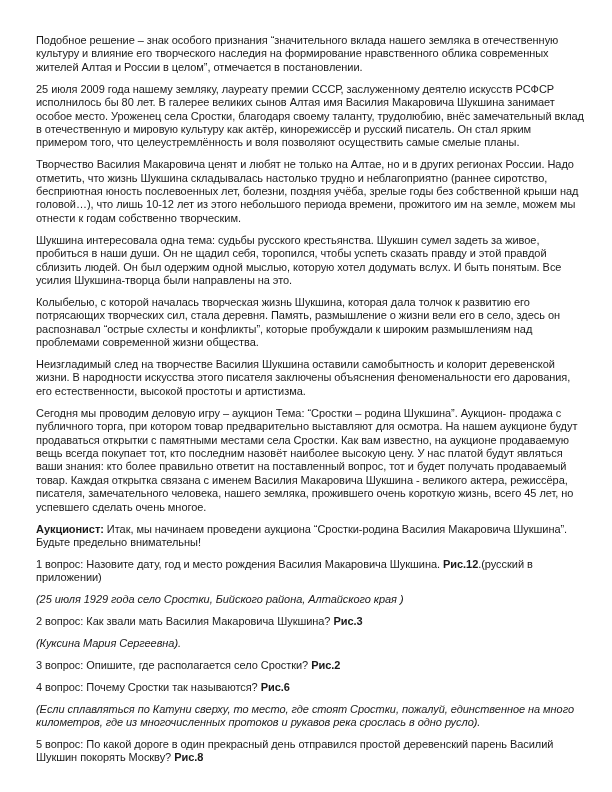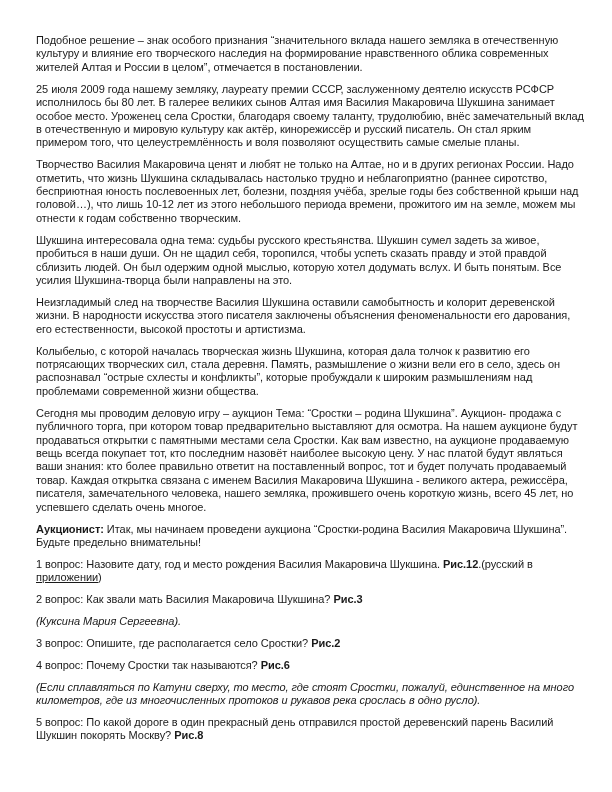--- a/index.html
+++ b/index.html
@@ -11,38 +11,39 @@
     width: 548px;
     font-family: "Liberation Sans", sans-serif;
     font-size: 11px;
     line-height: 13.4px;
     color: #1a1a1a;
     letter-spacing: -0.05px;
   }
   .page p { margin: 0 0 8.5px 0; }
   .page .it { font-style: italic; }
   .page b { font-weight: bold; }
-  .page a, .page .link { color: #1a1a1a; text-decoration: underline; cursor: pointer; }
+  .page a, .page .link { color: #1a1a1a; cursor: pointer; }
 </style>
 </head>
 <body>
 
 <div class="page">
 
   <p>Подобное решение – знак особого признания “значительного вклада нашего земляка в отечественную культуру и влияние его творческого наследия на формирование нравственного облика современных жителей Алтая и России в целом”, отмечается в постановлении.</p>
   <p>25 июля 2009 года нашему земляку, лауреату премии СССР, заслуженному деятелю искусств РСФСР исполнилось бы 80 лет. В галерее великих сынов Алтая имя Василия Макаровича Шукшина занимает особое место. Уроженец села Сростки, благодаря своему таланту, трудолюбию, внёс замечательный вклад в отечественную и мировую культуру как актёр, кинорежиссёр и русский писатель. Он стал ярким примером того, что целеустремлённость и воля позволяют осуществить самые смелые планы.</p>
   <p>Творчество Василия Макаровича ценят и любят не только на Алтае, но и в других регионах России. Надо отметить, что жизнь Шукшина складывалась настолько трудно и неблагоприятно (раннее сиротство, бесприютная юность послевоенных лет, болезни, поздняя учёба, зрелые годы без собственной крыши над головой…), что лишь 10-12 лет из этого небольшого периода времени, прожитого им на земле, можем мы отнести к годам собственно творческим.</p>
   <p>Шукшина интересовала одна тема: судьбы русского крестьянства. Шукшин сумел задеть за живое, пробиться в наши души. Он не щадил себя, торопился, чтобы успеть сказать правду и этой правдой сблизить людей. Он был одержим одной мыслью, которую хотел додумать вслух. И быть понятым. Все усилия Шукшина-творца были направлены на это.</p>
+  <p>Колыбелью, с которой началась творческая жизнь Шукшина, которая дала толчок к развитию его потрясающих творческих сил, стала деревня. Память, размышление о жизни вели его в село, здесь он распознавал “острые схлесты и конфликты”, которые пробуждали к широким размышлениям над проблемами современной жизни общества.</p>
   <p>Неизгладимый след на творчестве Василия Шукшина оставили самобытность и колорит деревенской жизни. В народности искусства этого писателя заключены объяснения феноменальности его дарования, его естественности, высокой простоты и артистизма.</p>
-  <p>Колыбелью, с которой началась творческая жизнь Шукшина, которая дала толчок к развитию его потрясающих творческих сил, стала деревня. Память, размышление о жизни вели его в село, здесь он распознавал “острые схлесты и конфликты”, которые пробуждали к широким размышлениям над проблемами современной жизни общества.</p>
   <p>Сегодня мы проводим деловую игру – аукцион Тема: “Сростки – родина Шукшина”. Аукцион- продажа с публичного торга, при котором товар предварительно выставляют для осмотра. На нашем аукционе будут продаваться открытки с памятными местами села Сростки. Как вам известно, на аукционе продаваемую вещь всегда покупает тот, кто последним назовёт наиболее высокую цену. У нас платой будут являться ваши знания: кто более правильно ответит на поставленный вопрос, тот и будет получать продаваемый товар. Каждая открытка связана с именем Василия Макаровича Шукшина - великого актера, режиссёра, писателя, замечательного человека, нашего земляка, прожившего очень короткую жизнь, всего 45 лет, но успевшего сделать очень многое.</p>
 
   <p><b>Аукционист:</b><span> Итак, мы начинаем проведени аукциона “Сростки-родина Василия Макаровича Шукшина”. Будьте предельно внимательны!</span></p>
 
   <p><span>1 вопрос: Назовите дату, год и место рождения Василия Макаровича Шукшина. </span><b>Рис.12</b><span>.(русский в </span><span class="link">приложении</span><span>)</span></p>
+  <p class="it">(25 июля 1929 года село Сростки, Бийского района, Алтайского края )</p>
 
   <p><span>2 вопрос: Как звали мать Василия Макаровича Шукшина? </span><b>Рис.3</b></p>
   <p class="it">(Куксина Мария Сергеевна).</p>
 
   <p><span>3 вопрос: Опишите, где располагается село Сростки? </span><b>Рис.2</b></p>
 
   <p><span>4 вопрос: Почему Сростки так называются? </span><b>Рис.6</b></p>
   <p class="it">(Если сплавляться по Катуни сверху, то место, где стоят Сростки, пожалуй, единственное на много километров, где из многочисленных протоков и рукавов река срослась в одно русло).</p>
 
   <p><span>5 вопрос: По какой дороге в один прекрасный день отправился простой деревенский парень Василий Шукшин покорять Москву? </span><b>Рис.8</b></p>

